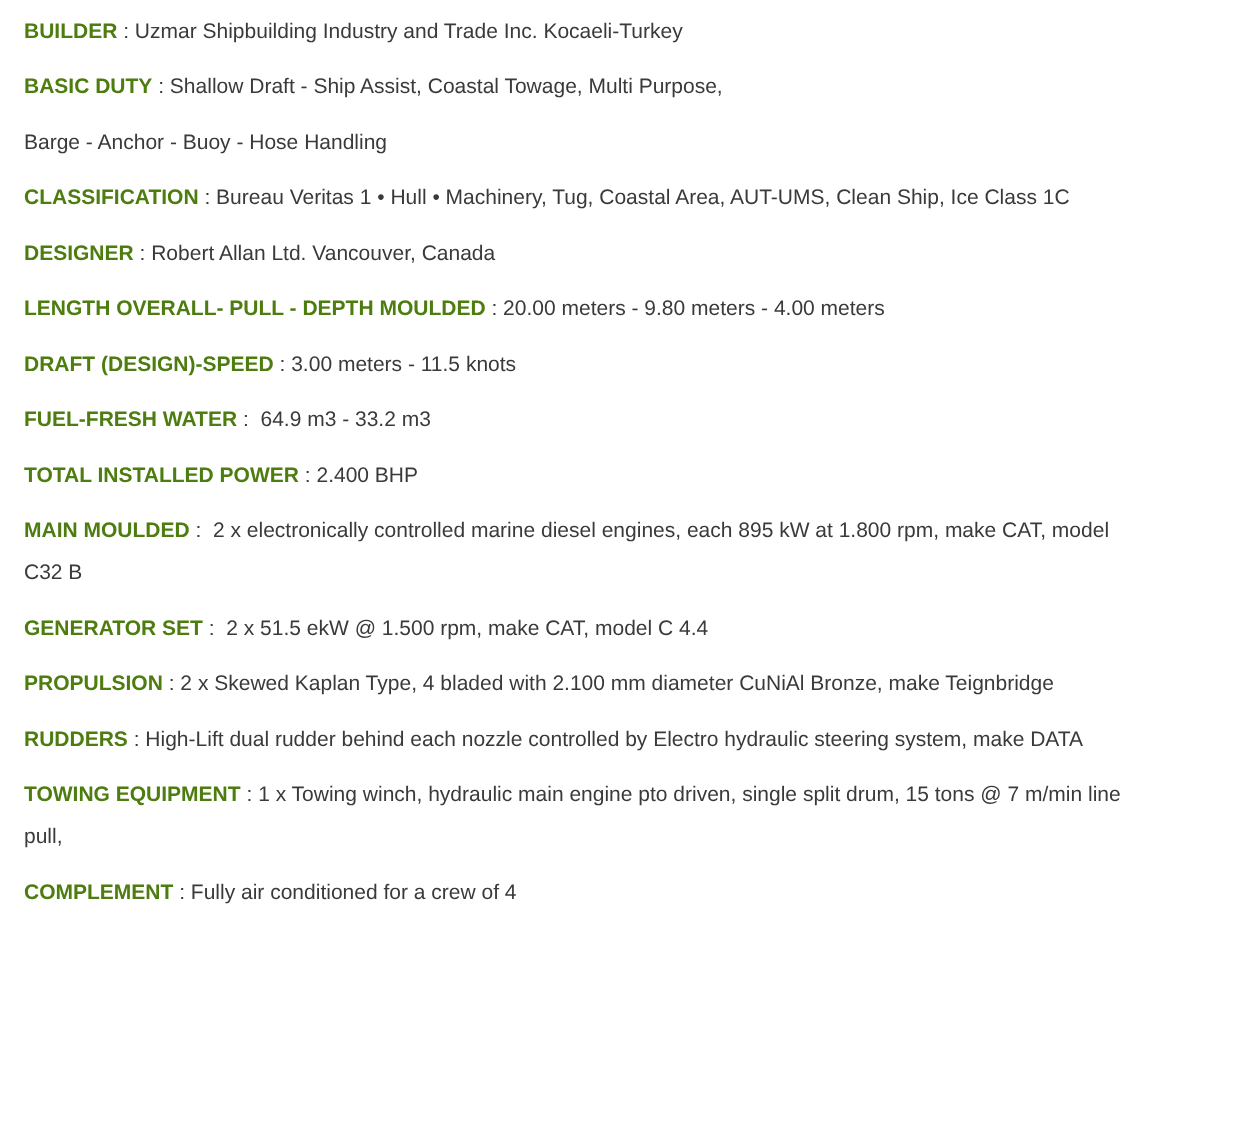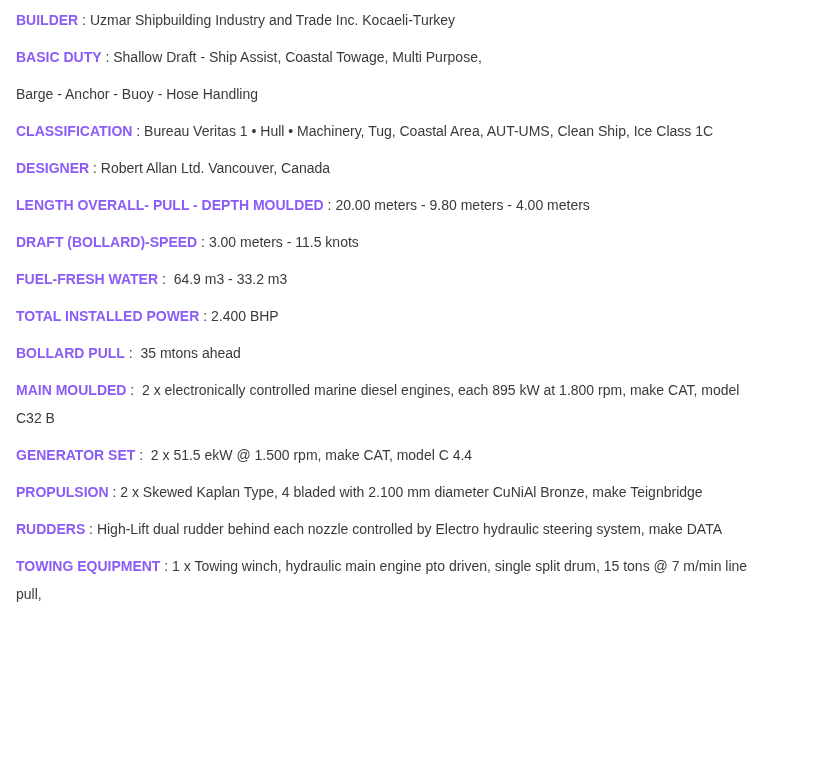--- a/index.html
+++ b/index.html
@@ -19,56 +19,56 @@
   p.spec {
     margin: 0 0 9px 0;
     font-size: 14px;
     line-height: 28px;
     color: #3a3a3a;
     white-space: pre-wrap;
     font-weight: 400;
   }
   p.spec .label {
     font-weight: 700;
-    color: #8b5cf6;
+    color: #4d7c0f;
   }
 </style>
 </head>
 <body>
 
 <div class="page">
   <div id="spec-list">
   <p class="spec"><span class="label">BUILDER</span><span class="value"> : Uzmar Shipbuilding Industry and Trade Inc. Kocaeli-Turkey</span></p>
 
   <p class="spec"><span class="label">BASIC DUTY</span><span class="value"> : Shallow Draft - Ship Assist, Coastal Towage, Multi Purpose,</span></p>
 
   <p class="spec"><span class="label"></span><span class="value">Barge - Anchor - Buoy - Hose Handling</span></p>
 
   <p class="spec"><span class="label">CLASSIFICATION</span><span class="value"> : Bureau Veritas 1 • Hull • Machinery, Tug, Coastal Area, AUT-UMS, Clean Ship, Ice Class 1C</span></p>
 
   <p class="spec"><span class="label">DESIGNER</span><span class="value"> : Robert Allan Ltd. Vancouver, Canada</span></p>
 
   <p class="spec"><span class="label">LENGTH OVERALL- PULL - DEPTH MOULDED</span><span class="value"> : 20.00 meters - 9.80 meters - 4.00 meters</span></p>
 
-  <p class="spec"><span class="label">DRAFT (BOLLARD)-SPEED</span><span class="value"> : 3.00 meters - 11.5 knots</span></p>
+  <p class="spec"><span class="label">DRAFT (DESIGN)-SPEED</span><span class="value"> : 3.00 meters - 11.5 knots</span></p>
 
   <p class="spec"><span class="label">FUEL-FRESH WATER</span><span class="value"> :  64.9 m3 - 33.2 m3</span></p>
 
   <p class="spec"><span class="label">TOTAL INSTALLED POWER</span><span class="value"> : 2.400 BHP</span></p>
 
-  <p class="spec"><span class="label">BOLLARD PULL</span><span class="value"> :  35 mtons ahead</span></p>
 
   <p class="spec"><span class="label">MAIN MOULDED</span><span class="value"> :  2 x electronically controlled marine diesel engines, each 895 kW at 1.800 rpm, make CAT, model
 C32 B</span></p>
 
   <p class="spec"><span class="label">GENERATOR SET</span><span class="value"> :  2 x 51.5 ekW @ 1.500 rpm, make CAT, model C 4.4</span></p>
 
   <p class="spec"><span class="label">PROPULSION</span><span class="value"> : 2 x Skewed Kaplan Type, 4 bladed with 2.100 mm diameter CuNiAl Bronze, make Teignbridge</span></p>
 
   <p class="spec"><span class="label">RUDDERS</span><span class="value"> : High-Lift dual rudder behind each nozzle controlled by Electro hydraulic steering system, make DATA</span></p>
 
   <p class="spec"><span class="label">TOWING EQUIPMENT</span><span class="value"> : 1 x Towing winch, hydraulic main engine pto driven, single split drum, 15 tons @ 7 m/min line
 pull,</span></p>
 
 
 
+  <p class="spec"><span class="label">COMPLEMENT</span><span class="value"> : Fully air conditioned for a crew of 4</span></p>
 </div>
 </div>
 
 </body></html>

